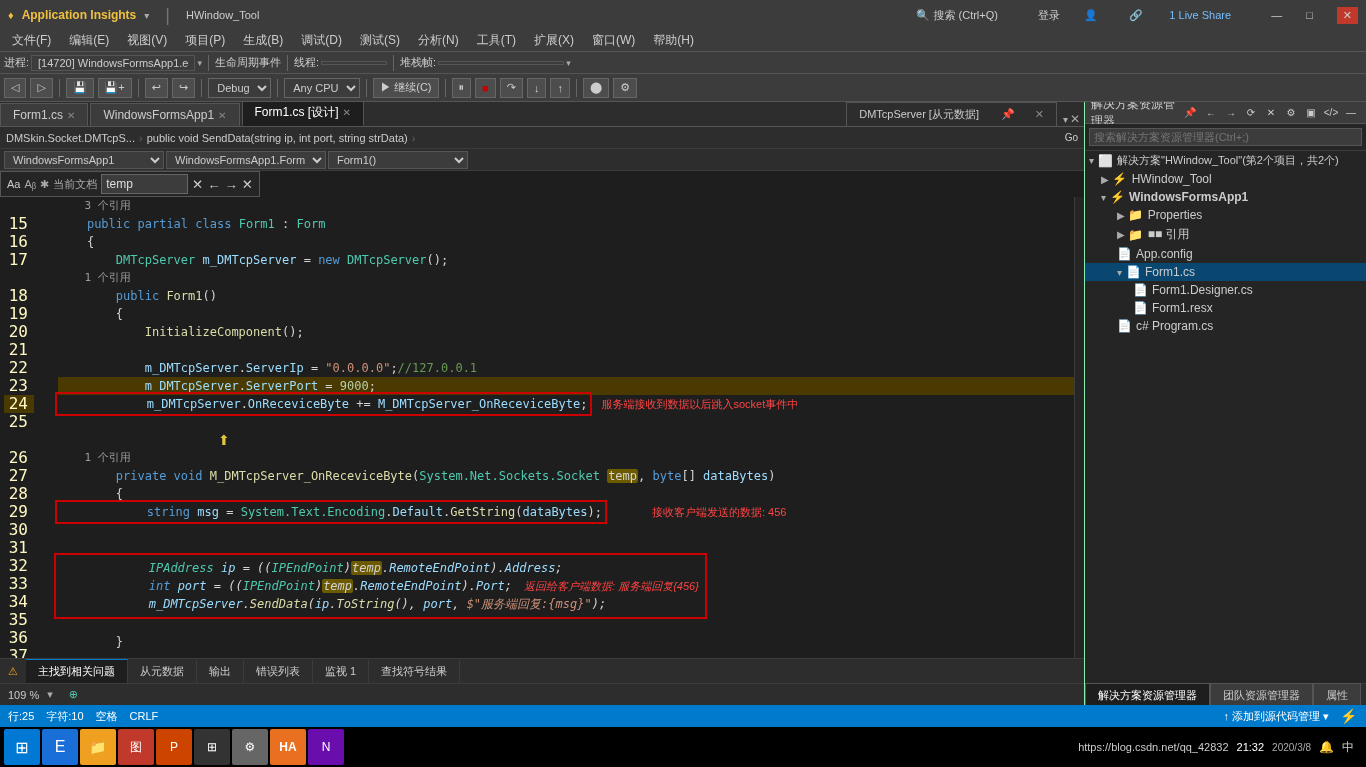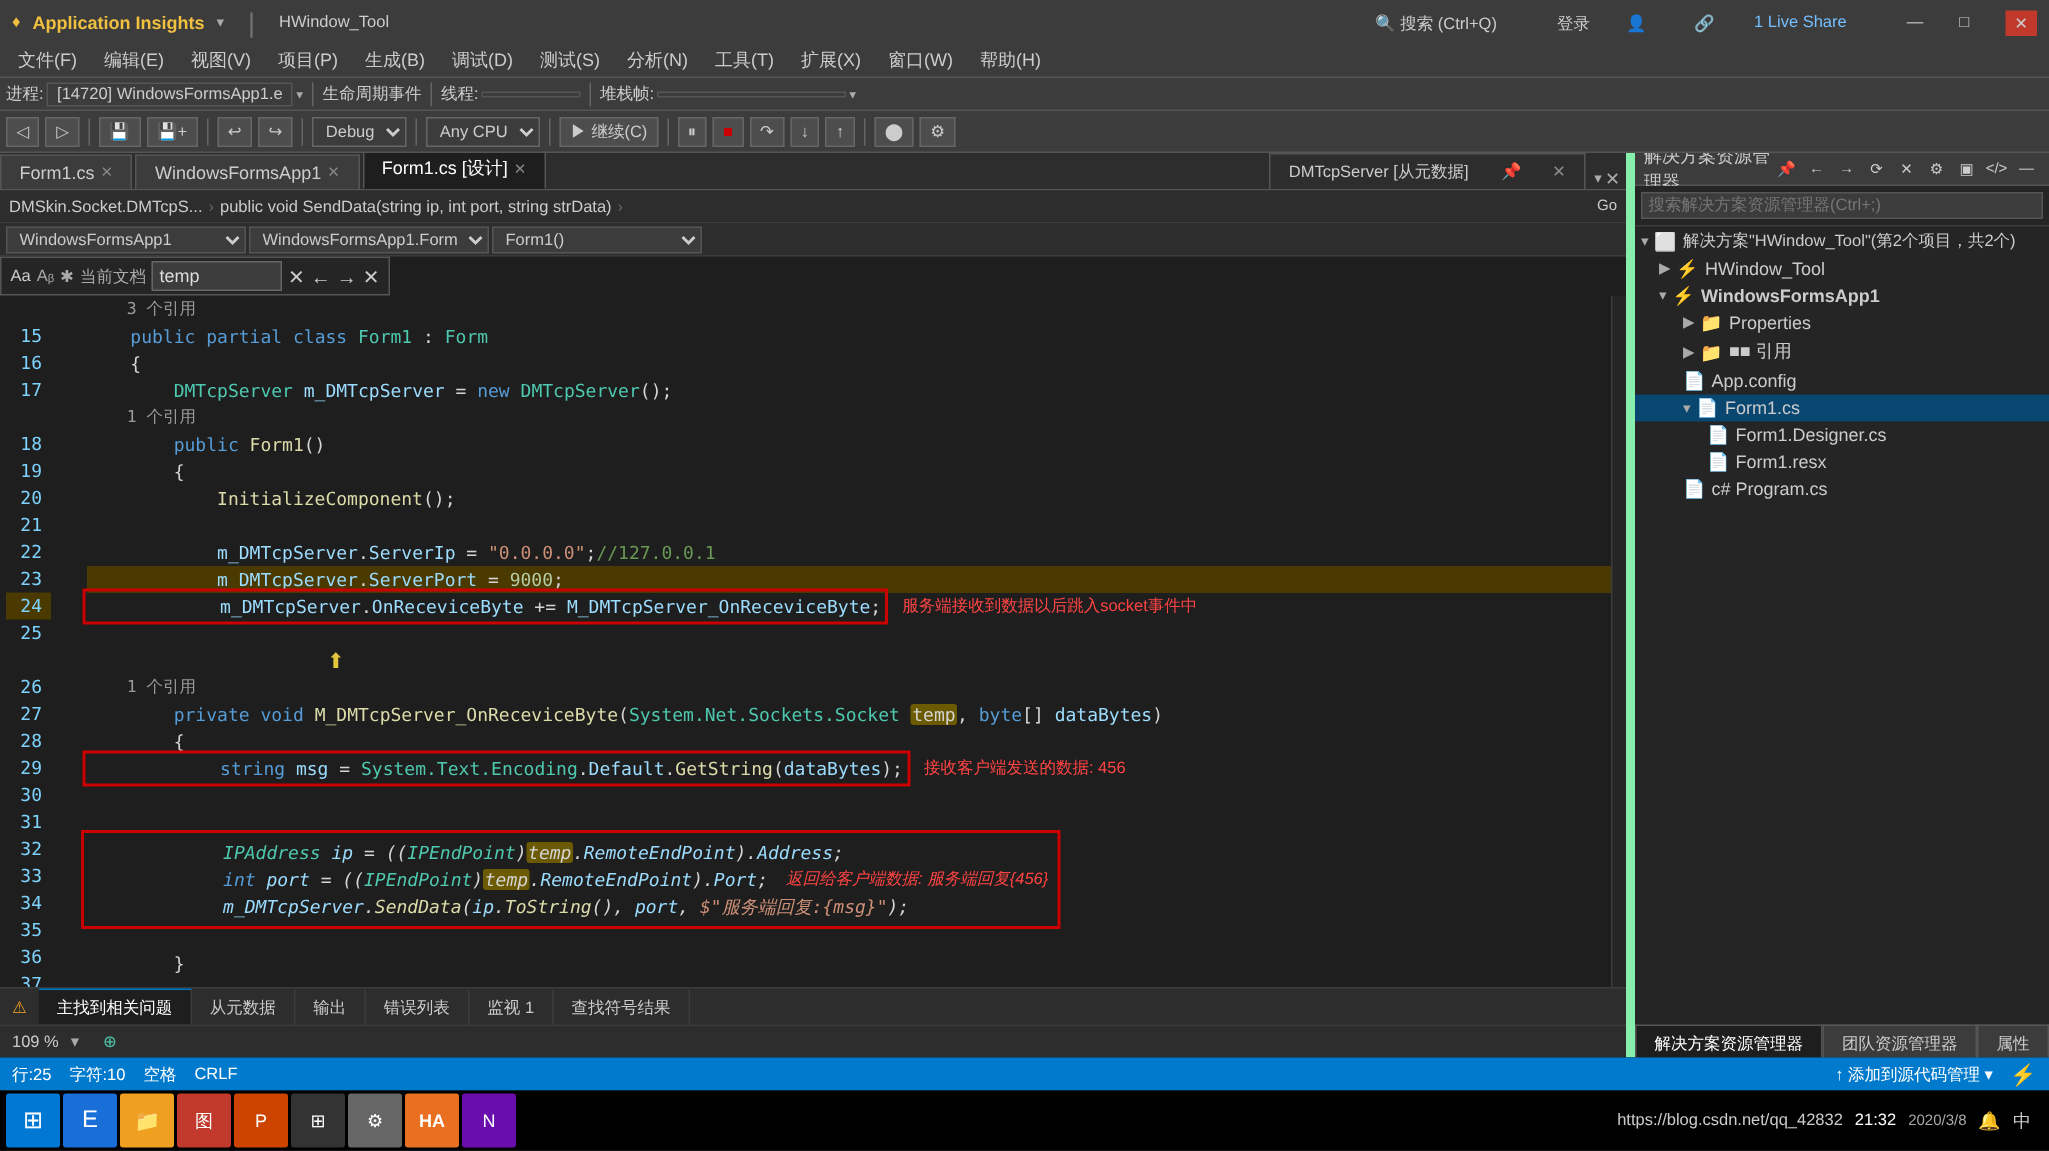--- a/index.html
+++ b/index.html
@@ -39,29 +39,29 @@
     .bottom-tab.active { background: #1e1e1e; color: #fff; }
 
     
     #statusbar { height: 22px; background: #007acc; display: flex; align-items: center; justify-content: space-between; padding: 0 8px; font-size: 11px; color: #fff; }
     #statusbar .left { display: flex; align-items: center; gap: 12px; }
     #statusbar .right { display: flex; align-items: center; gap: 12px; }
 
     #outer-layout { display: flex; flex-direction: column; height: 767px; }
     #main-row { display: flex; flex: 1; overflow: hidden; }
     #editor-col { flex: 1; display: flex; flex-direction: column; overflow: hidden; min-width: 0; }
-    #right-col { width: 282px; display: flex; flex-direction: column; background: #252526; border-left: 6px solid #86efac; }
+    #right-col { width: 282px; display: flex; flex-direction: column; background: #252526; border-left: 1px solid #86efac; }
 
     .se-title-bar { height: 22px; background: #3c3c3c; display: flex; align-items: center; justify-content: space-between; padding: 0 6px; font-size: 12px; color: #ccc; border-bottom: 1px solid #555; }
     .se-toolbar-icons { display: flex; gap: 2px; align-items: center; }
     .se-icon-btn { width: 18px; height: 18px; display: flex; align-items: center; justify-content: center; cursor: pointer; color: #ccc; font-size: 10px; }
 
     
     #code-area { flex: 1; display: flex; overflow: hidden; }
-    .ln { height: 18px; text-align: right; padding-right: 6px; color: #7dd3fc; font-size: 12px; font-family: 'Consolas', monospace; }
+    .ln { height: 18px; text-align: right; padding-right: 6px; color: #fef9c3; font-size: 16px; font-family: 'Consolas', monospace; }
 
     #code-col { flex: 1; overflow-y: auto; overflow-x: auto; background: #1e1e1e; }
     #code-col::-webkit-scrollbar { width: 10px; height: 10px; }
     #code-col::-webkit-scrollbar-track { background: #1e1e1e; }
     #code-col::-webkit-scrollbar-thumb { background: #424242; border-radius: 2px; }
 
     
     .find-widget { position: absolute; top: 155px; right: 290px; width: 260px; background: #252526; border: 1px solid #454545; z-index: 200; display: flex; align-items: center; padding: 4px 6px; gap: 4px; }
     .find-widget input { flex: 1; background: #3c3c3c; border: 1px solid #555; color: #ddd; font-size: 12px; height: 20px; padding: 0 6px; }
 
@@ -324,21 +324,21 @@
 
             
             <div style="height:18px;font-family:Consolas,monospace;font-size:12px;">
               &nbsp;&nbsp;&nbsp;&nbsp;&nbsp;&nbsp;&nbsp;&nbsp;<span class="blue-kw">private</span> <span class="blue-kw">void</span> <span class="yellow-col">M_DMTcpServer_OnReceviceByte</span>(<span class="green-col">System.Net.Sockets.Socket</span> <span class="temp-highlight">temp</span>, <span class="blue-kw">byte</span>[] <span class="ref">dataBytes</span>)
             </div>
             
             <div style="height:18px;font-family:Consolas,monospace;font-size:12px;">
               &nbsp;&nbsp;&nbsp;&nbsp;&nbsp;&nbsp;&nbsp;&nbsp;{
             </div>
             
-            <div style="height:18px;font-family:Consolas,monospace;font-size:12px;display:flex;align-items:center;">
+            <div style="height:18px;font-family:Consolas,monospace;font-size:12px;display:flex;align-items:center;gap:36px;">
               <span style="outline:2px solid #cc0000;outline-offset:1px;display:inline-block;padding:0 2px;">
                 &nbsp;&nbsp;&nbsp;&nbsp;&nbsp;&nbsp;&nbsp;&nbsp;&nbsp;&nbsp;&nbsp;&nbsp;<span class="blue-kw">string</span> <span class="ref">msg</span> = <span class="green-col">System.Text.Encoding</span>.<span class="ref">Default</span>.<span class="yellow-col">GetString</span>(<span class="ref">dataBytes</span>);
               </span>
               <span style="color:#ff4444;font-size:11px;margin-left:12px;font-family:'Microsoft YaHei',Arial,sans-serif;">接收客户端发送的数据: 456</span>
             </div>
             
             <div style="height:18px;"></div>
             
             <div style="height:18px;"></div>
             

